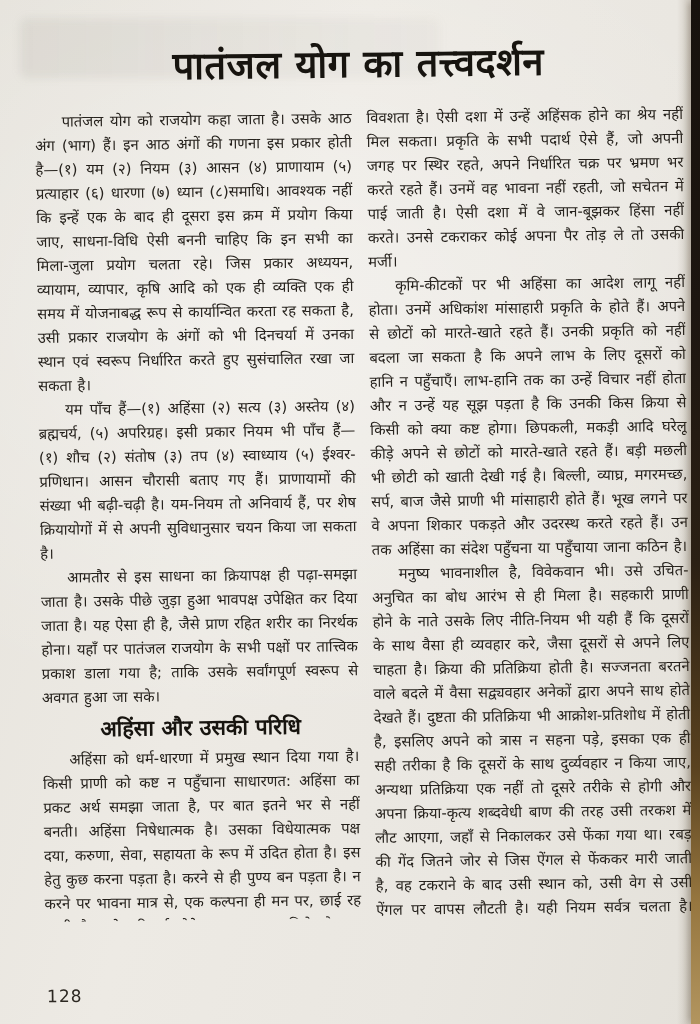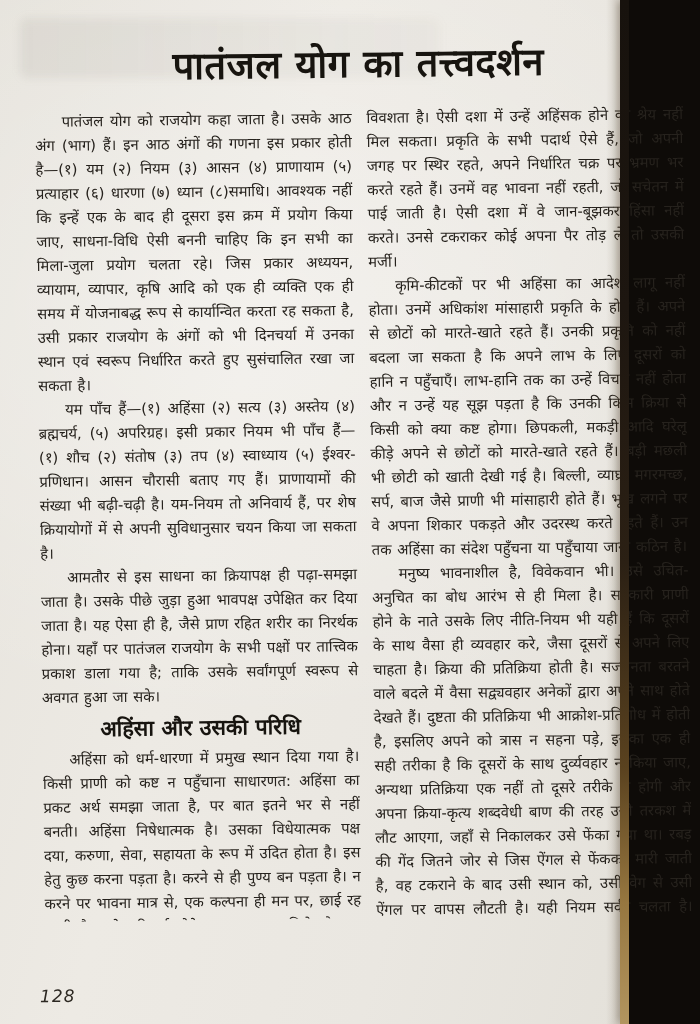--- a/index.html
+++ b/index.html
@@ -5,21 +5,21 @@
   html, body {
     margin: 0;
     padding: 0;
     width: 700px;
     height: 1024px;
     overflow: hidden;
     background: #0e0b08;
   }
   .page {
     position: relative;
-    width: 629px;
+    width: 700px;
     height: 1024px;
     background:
       radial-gradient(ellipse 900px 700px at 40% 30%, rgba(255,255,255,0.35), rgba(255,255,255,0) 60%),
       linear-gradient(105deg, #e6e3dc 0%, #edeae4 38%, #eae7e1 70%, #e4e1da 100%);
     font-family: "DejaVu Sans", sans-serif;
     color: #201d1a;
   }
   
   .book-edge {
     position: absolute;
@@ -92,27 +92,26 @@
   }
   h2.section-heading {
     margin: 8px 0 6px 0;
     text-align: center;
     font-size: 21.5px;
     font-weight: bold;
     color: #17140f;
   }
   .page-number {
     position: absolute;
-    left: 40px;
+    left: 47px;
     bottom: 18px;
     font-size: 17px;
     color: #2c2822;
     letter-spacing: 1px;
     transform: rotate(-0.7deg);
-    font-style: italic;
   }
 </style>
 </head>
 <body>
 
 <div class="page">
 
   <div class="ghosting"></div>
 
   <div class="content">

